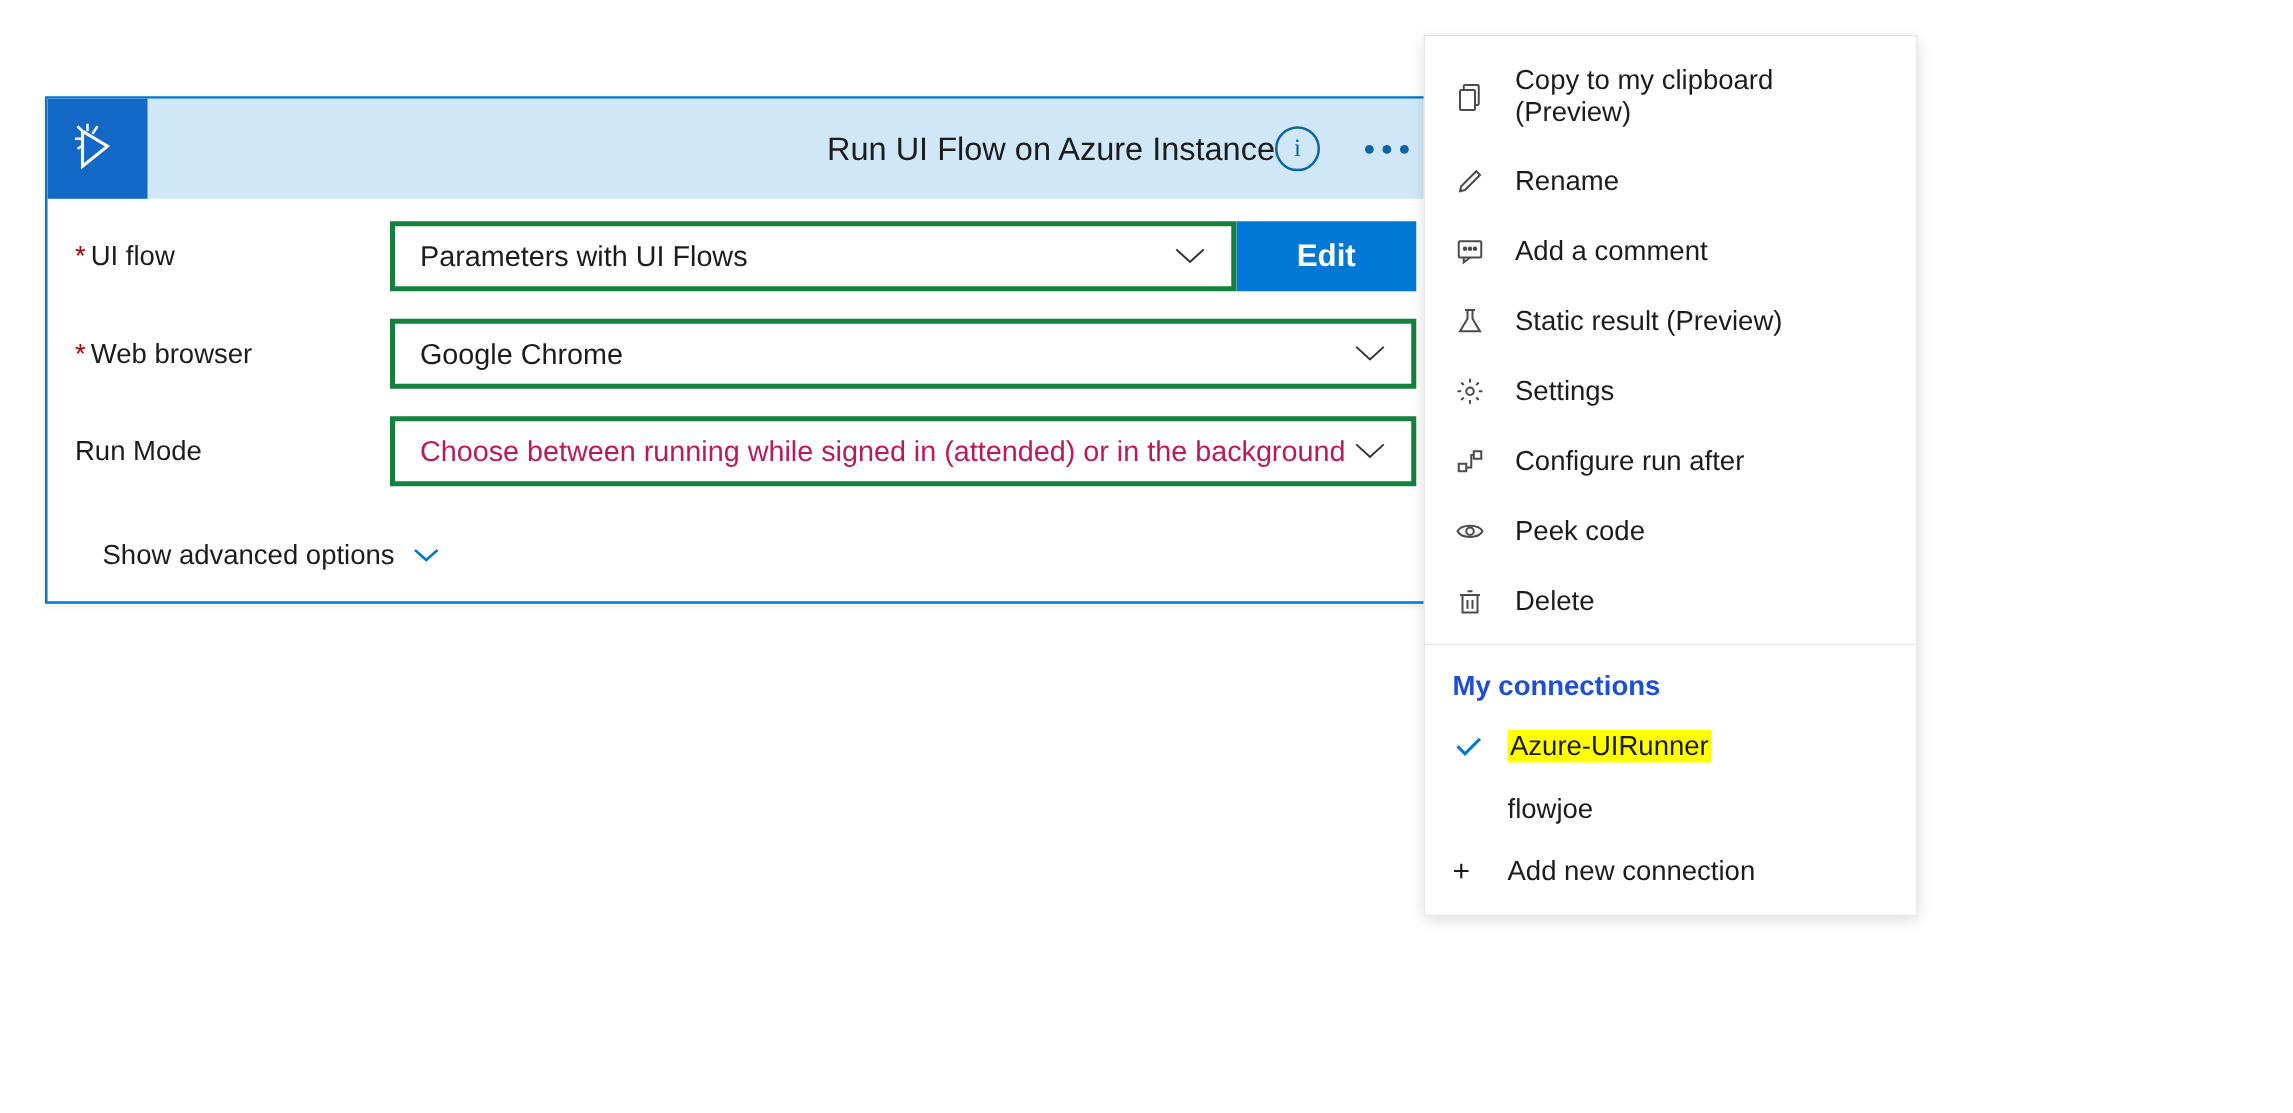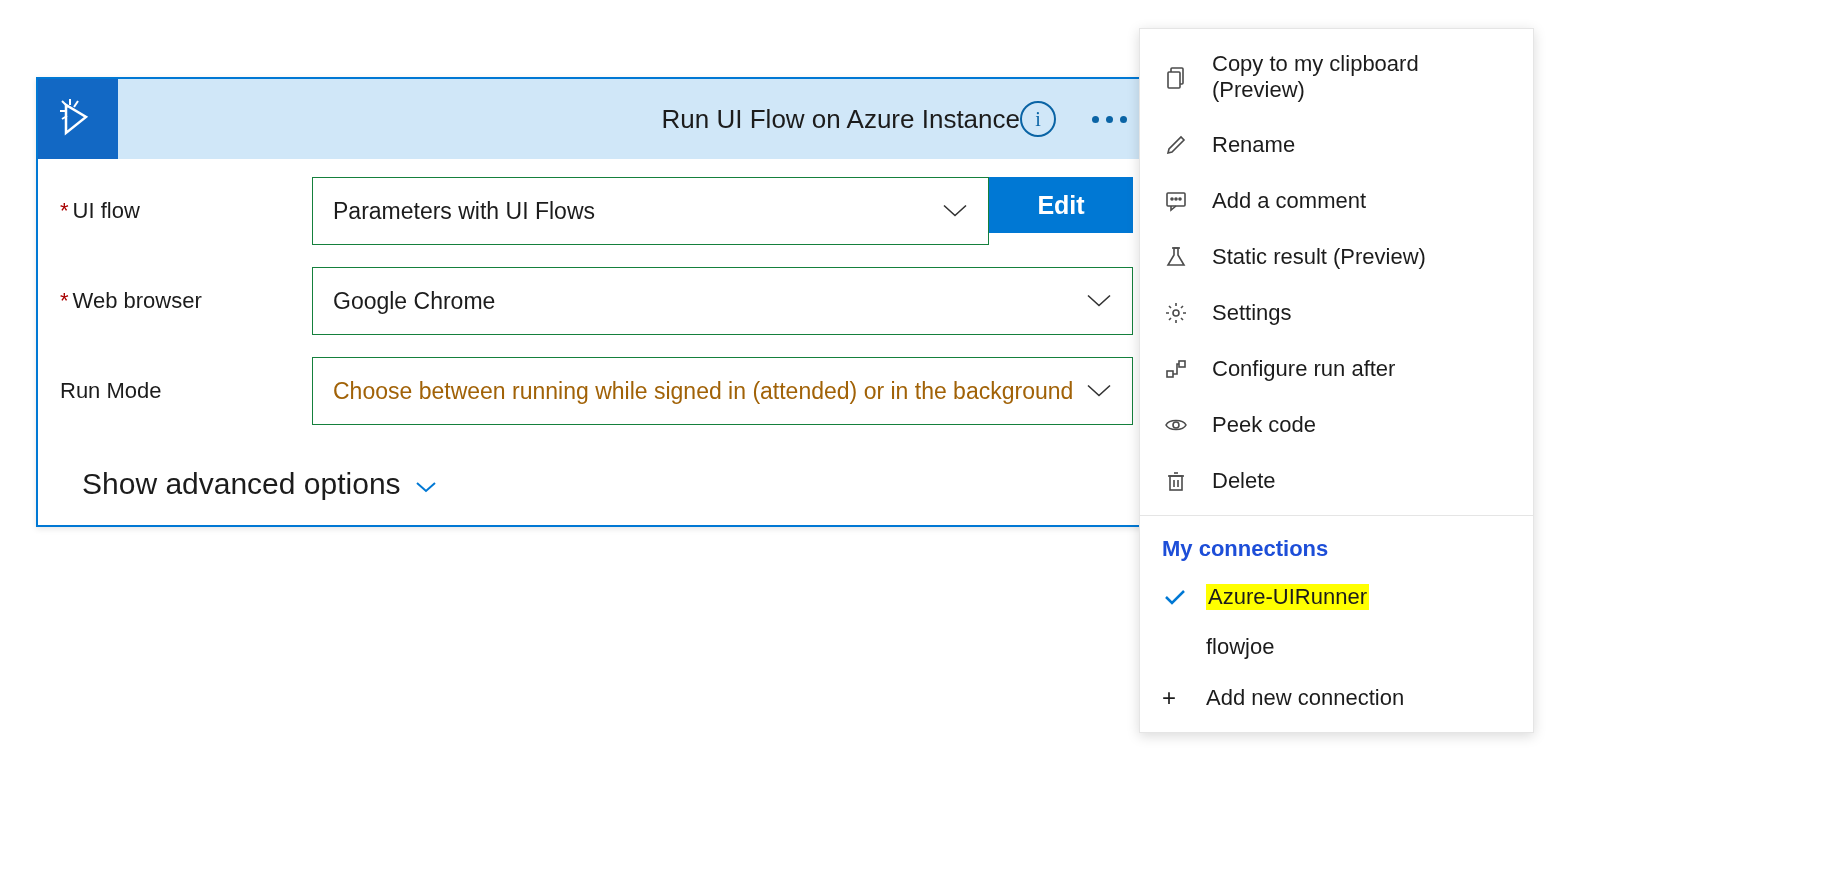--- a/index.html
+++ b/index.html
@@ -90,34 +90,34 @@
       content: "*";
       color: #a80000;
       margin-right: 4px;
     }
     .field-wrap {
       flex: 1;
       display: flex;
     }
     .input-box {
       flex: 1;
-      height: 68px;
-      border: 1px solid #15803d;
+      height: 56px;
+      border: 4px solid #15803d;
       padding: 0 20px;
       font-size: 23px;
       color: #1c1c1c;
       display: flex;
       align-items: center;
       background: #fff;
       position: relative;
       overflow: hidden;
       white-space: nowrap;
     }
     .input-box.placeholder {
-      color: #a16207;
+      color: #be185d;
     }
     .chevron {
       position: absolute;
       right: 20px;
       top: 50%;
       transform: translateY(-50%);
       pointer-events: none;
     }
     .chevron svg {
       width: 26px;
@@ -134,21 +134,21 @@
       display: flex;
       align-items: center;
       justify-content: center;
       cursor: pointer;
     }
     .adv-row {
       display: flex;
       align-items: center;
       margin-top: 42px;
       margin-left: 22px;
-      font-size: 30px;
+      font-size: 22px;
       color: #1c1c1c;
       cursor: pointer;
       gap: 14px;
     }
     .adv-chevron svg {
       width: 22px;
       height: 14px;
       stroke: #0078d4;
     }
     
@@ -192,21 +192,20 @@
       margin: 6px 0;
     }
     .menu-section-title {
       padding: 14px 22px 10px 22px;
       font-size: 22px;
       font-weight: 600;
       color: #1d4ed8;
     }
     .conn-item {
       display: flex;
-      align-items: center;
       padding: 12px 22px;
       font-size: 22px;
       color: #1c1c1c;
       cursor: pointer;
       gap: 18px;
     }
     .conn-check {
       width: 26px;
       height: 26px;
       display: flex;

